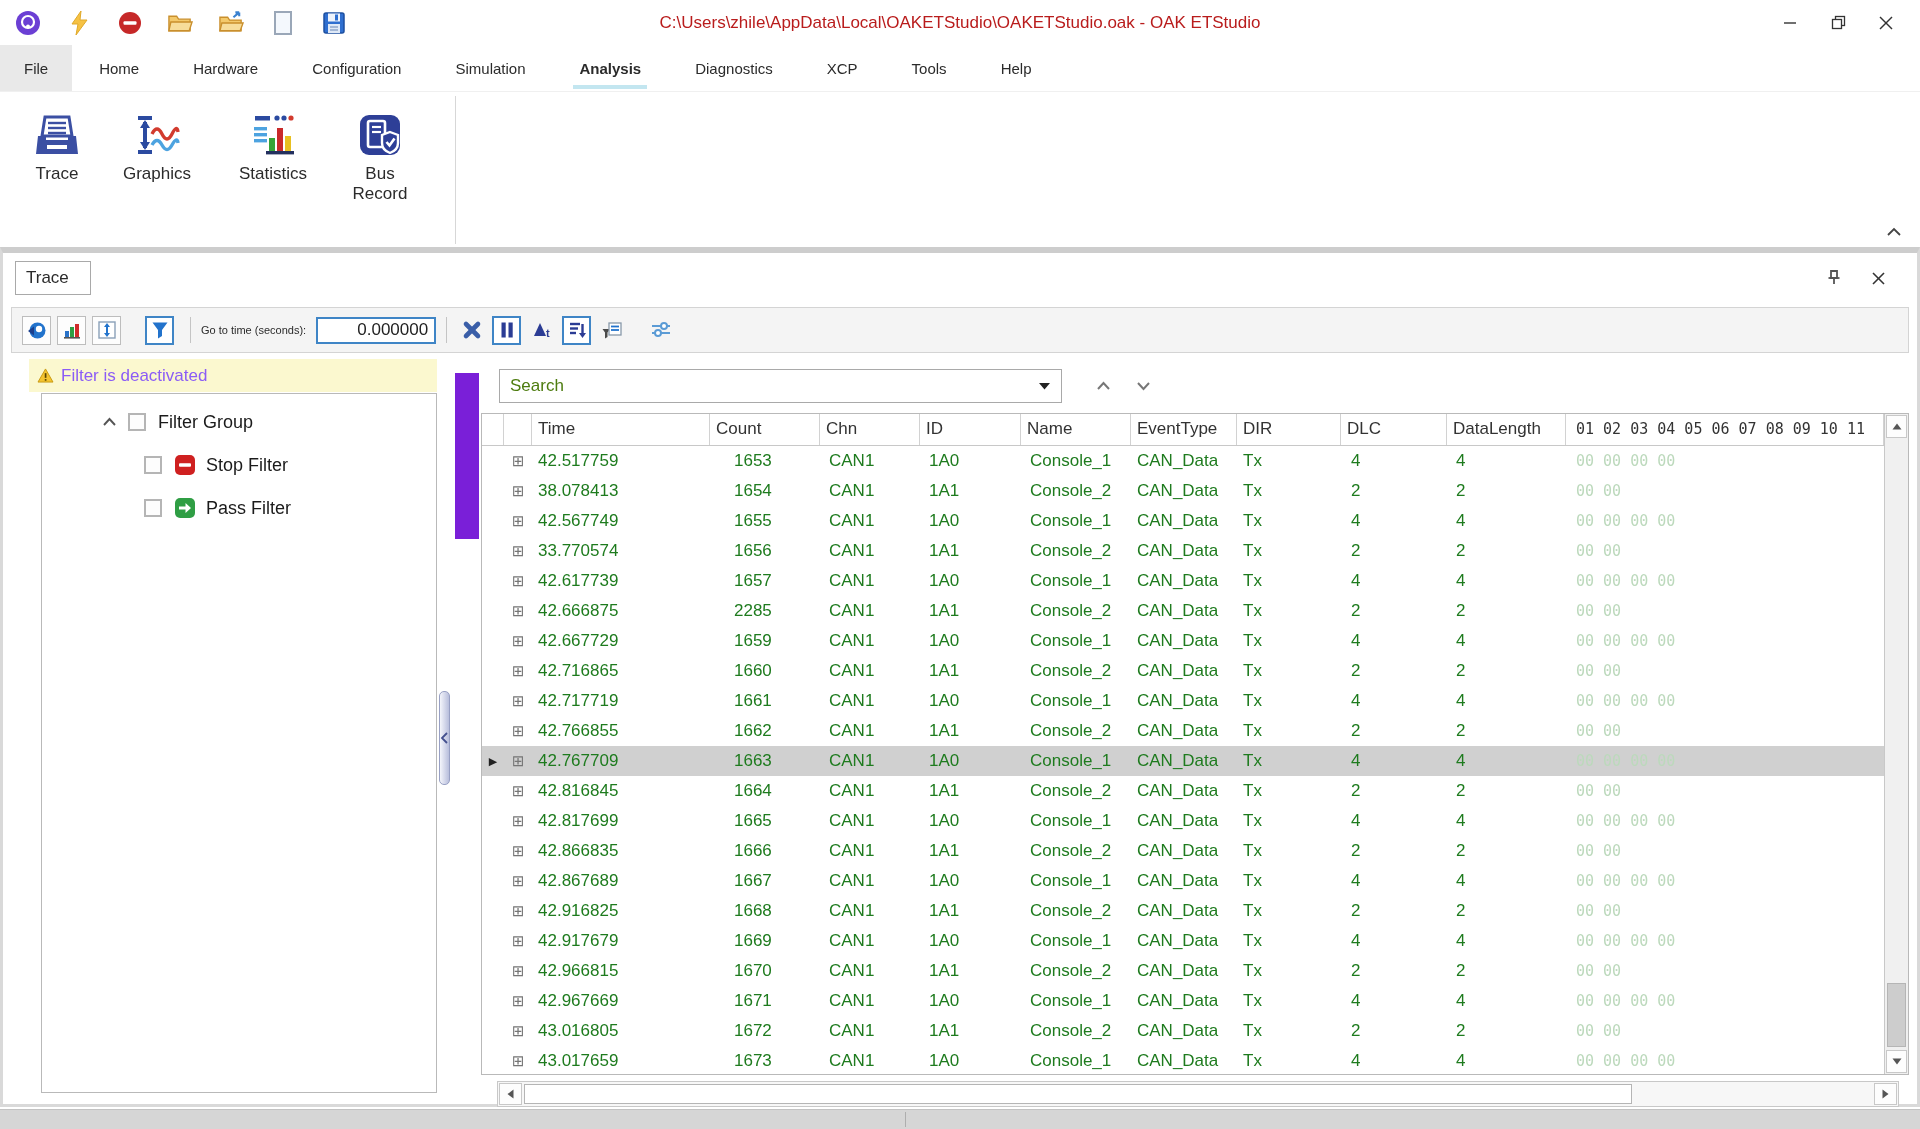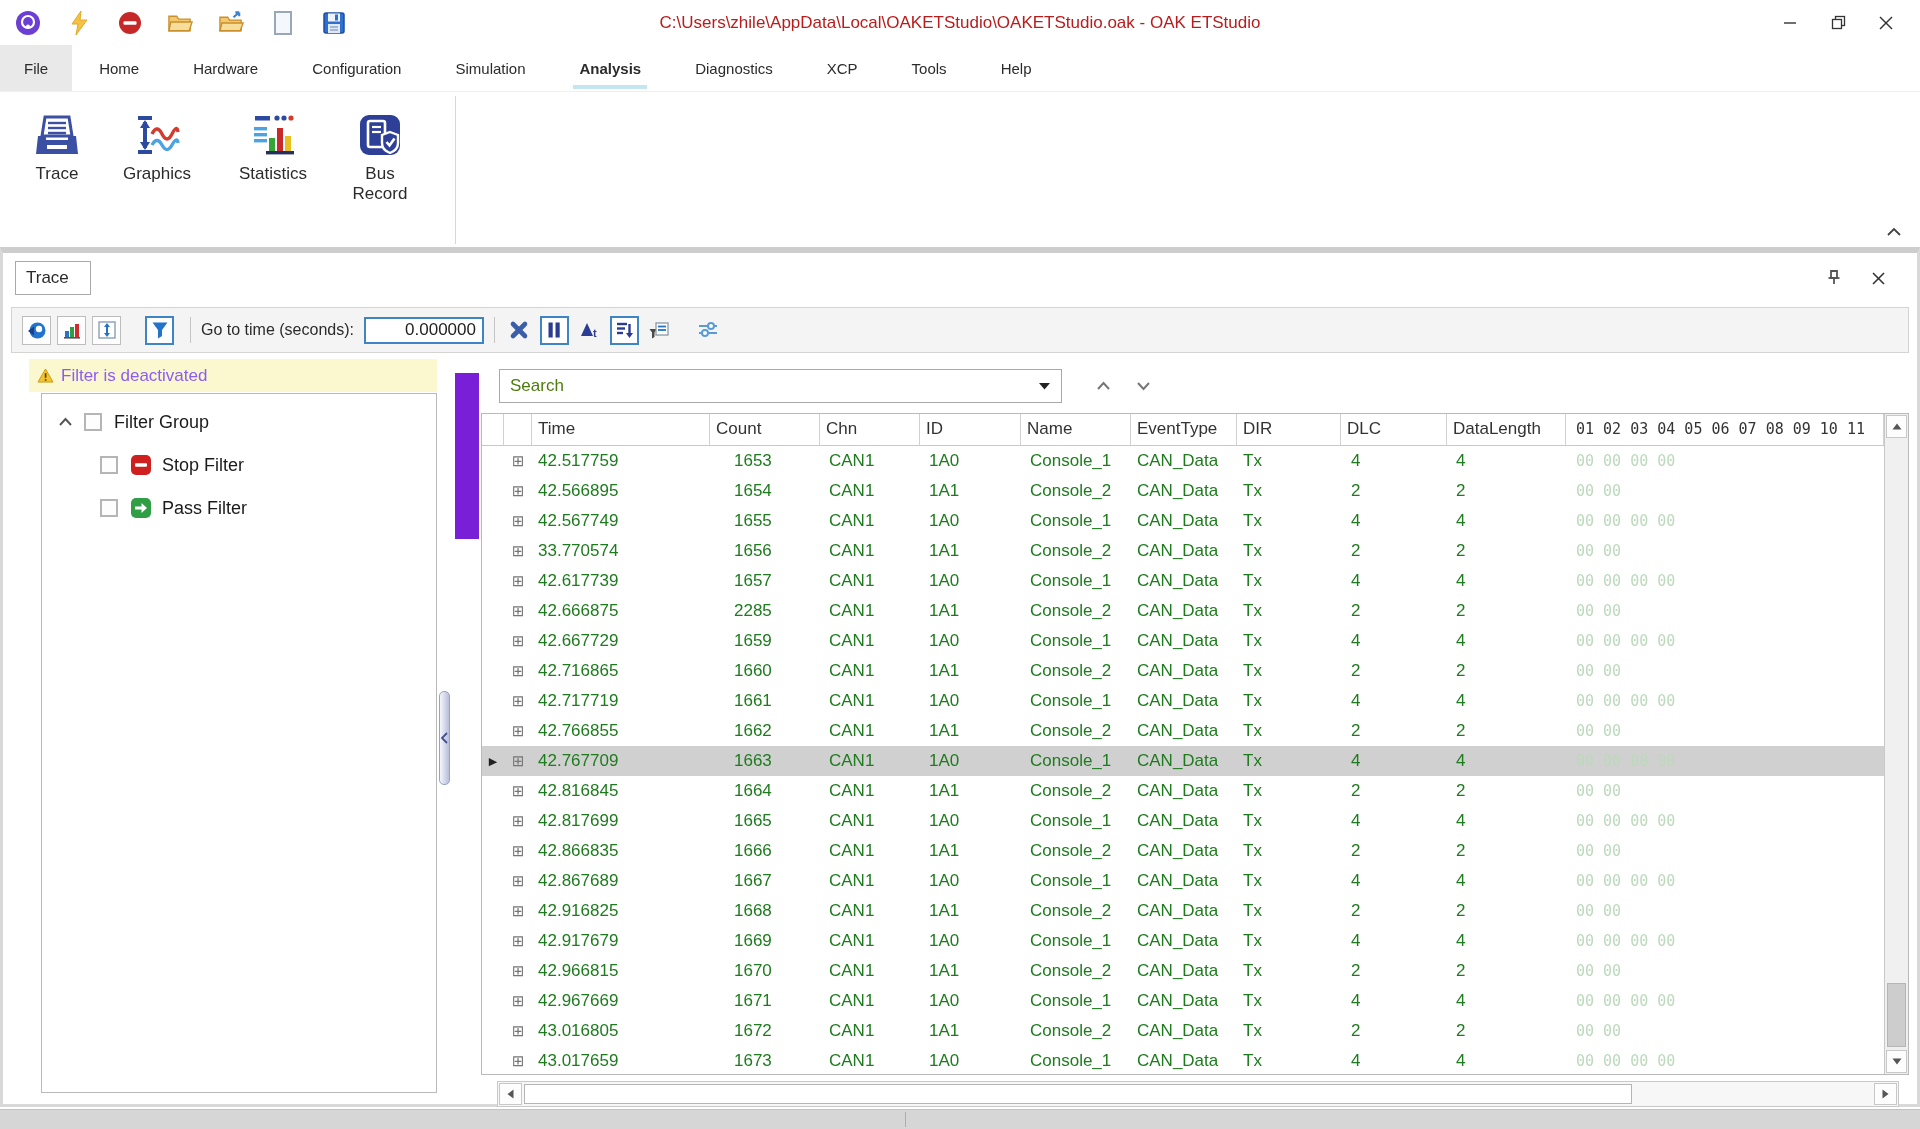--- a/index.html
+++ b/index.html
@@ -34,27 +34,27 @@
   #panel-tab { position:absolute; left:12px; top:8px; width:76px; height:34px; border:1px solid #a9a9a9; background:#fff; font-size:17px; color:#2b2b2b; display:flex; align-items:center; padding-left:10px; }
   #panel-pin { position:absolute; right:72px; top:14px; width:22px; height:22px; display:flex; align-items:center; justify-content:center; }
   #panel-close { position:absolute; right:28px; top:14px; width:22px; height:22px; display:flex; align-items:center; justify-content:center; }
 
   
   #trace-toolbar { position:absolute; left:8px; right:8px; top:54px; height:46px; background:#f4f4f4; border:1px solid #d4d4d4; display:flex; align-items:center; }
   .tbtn { width:29px; height:29px; display:flex; align-items:center; justify-content:center; background:#fdfdfd; border:1px solid #bdbdbd; margin-right:6px; }
   .tbtn.flat { border:none; background:transparent; }
   .tbtn.active { border:2px solid #3f85c6; background:#ffffff; }
   .tsep { width:1px; height:26px; background:#c4c4c4; margin:0 10px; }
-  #goto-label { font-size:16px; color:#2b2b2b; margin-right:10px;text-align:center; }
+  #goto-label { font-size:11px; color:#2b2b2b; margin-right:10px;text-align:center; }
   #goto-input { width:120px; height:27px; border:2px solid #3f85c6; font-size:17px; text-align:right; padding-right:6px; color:#222; font-family:"Liberation Sans",sans-serif; background:#fff; }
 
   
   #filter-panel { position:absolute; left:10px; top:106px; width:424px; height:734px; }
   #filter-banner { position:absolute; left:16px; right:0; top:0; height:33px; background:#fbf8cf; display:flex; align-items:center; padding-left:8px; font-size:17px; color:#8b5cf6; }
-  #filter-tree { position:absolute; left:28px; right:0; top:34px; bottom:0; background:#fff; border:1px solid #b9b9b9; padding-top:14px; }
+  #filter-tree { position:absolute; left:28px; right:0; top:34px; bottom:0; background:#fff; border:1px solid #b9b9b9; padding-top:14px;padding-left:44px; }
   .tree-row { display:flex; align-items:center; height:28px; margin-bottom:15px; font-size:18px; color:#1b1b1b; }
   .tree-row .chk { width:18px; height:18px; border:2px solid #b5b5b5; background:#fdfdfd; margin-right:12px; }
   .tree-row.root { padding-left:14px; }
   .tree-row.child { padding-left:58px; }
   .tree-row .ficon { width:22px; height:22px; margin-right:10px; display:flex; align-items:center; justify-content:center; }
   .tree-chevron { width:18px; height:18px; margin-right:10px; display:flex; align-items:center; justify-content:center; }
 
   
   #splitter-handle { position:absolute; left:436px; top:438px; width:11px; height:94px; border:1px solid #98a0c4; border-radius:5px; background:linear-gradient(to right,#f4f5fb,#b8bedc); display:flex; align-items:center; justify-content:center; }
   #purple-bar { position:absolute; left:452px; top:120px; width:24px; height:166px; background:#7a1fd8; }
@@ -459,21 +459,21 @@
             <div class="cc c6">Console_1</div>
             <div class="cc c7">CAN_Data</div>
             <div class="cc c8">Tx</div>
             <div class="cc c9">4</div>
             <div class="cc c10">4</div>
             <div class="cc c11">00 00 00 00</div>
           </div>
           <div class="trow">
             <div class="cc c0"></div>
             <div class="cc c1">⊞</div>
-            <div class="cc c2">42.566895</div>
+            <div class="cc c2">38.078413</div>
             <div class="cc c3">1654</div>
             <div class="cc c4">CAN1</div>
             <div class="cc c5">1A1</div>
             <div class="cc c6">Console_2</div>
             <div class="cc c7">CAN_Data</div>
             <div class="cc c8">Tx</div>
             <div class="cc c9">2</div>
             <div class="cc c10">2</div>
             <div class="cc c11">00 00</div>
           </div>

